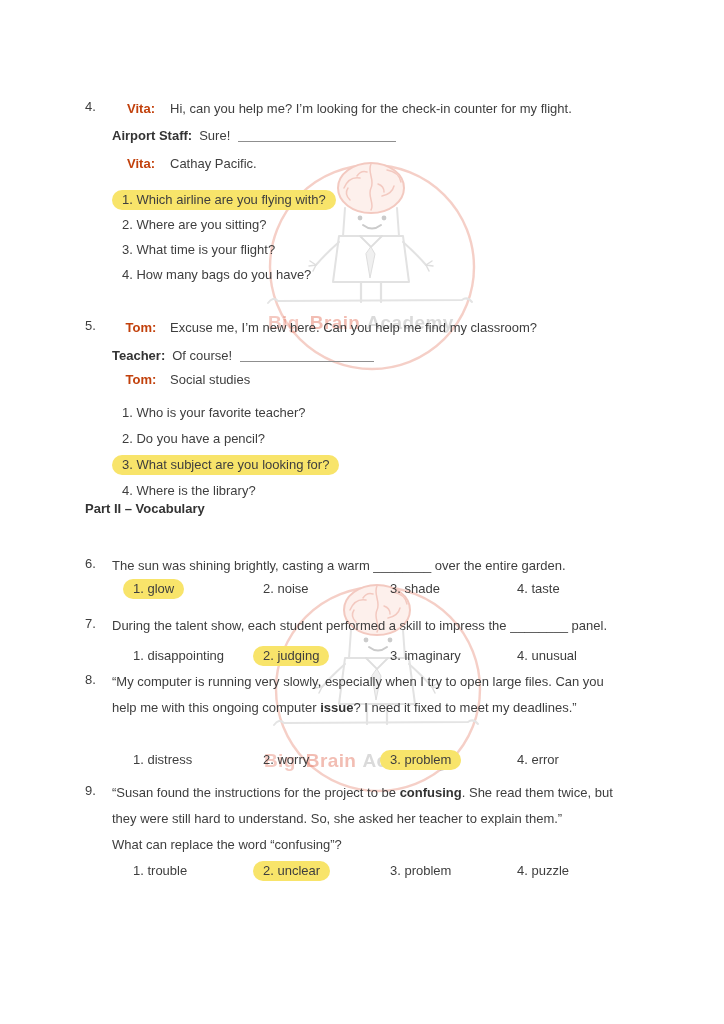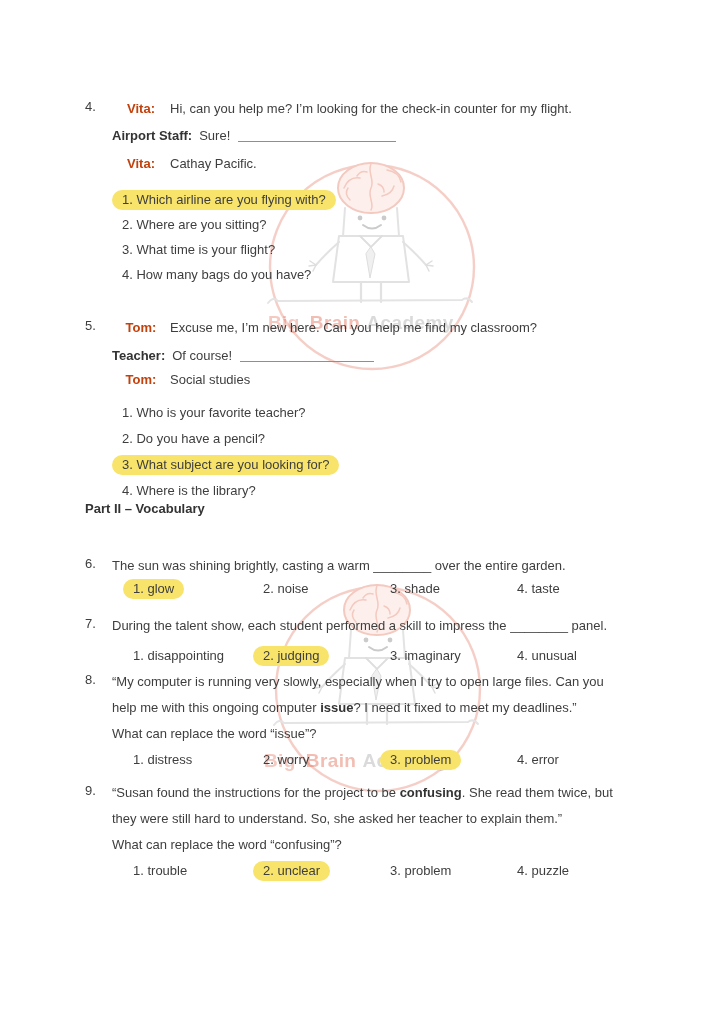--- a/index.html
+++ b/index.html
@@ -123,21 +123,20 @@
     <span class="ch p2"><span class="hl">2. judging</span></span>
     <span class="ch p3">3. imaginary</span>
     <span class="ch p4">4. unusual</span>
   </div>
 
   <span class="qnum" style="top:672px">8.</span>
   <div class="stem" style="top:672px">“My computer is running very slowly, especially when I try to open large files. Can you</div>
   <div class="stem" style="top:698px">
     <span>help me with this ongoing computer </span><span class="b">issue</span><span>? I need it fixed to meet my deadlines.”</span>
   </div>
-  <div class="stem" style="top:724px">What can replace the word “issue”?</div>
   <div class="crow" style="top:750px">
     <span class="ch p1">1. distress</span>
     <span class="ch p2">2. worry</span>
     <span class="ch p3"><span class="hl">3. problem</span></span>
     <span class="ch p4">4. error</span>
   </div>
 
   <span class="qnum" style="top:783px">9.</span>
   <div class="stem" style="top:783px">
     <span>“Susan found the instructions for the project to be </span><span class="b">confusing</span><span>. She read them twice, but</span>

